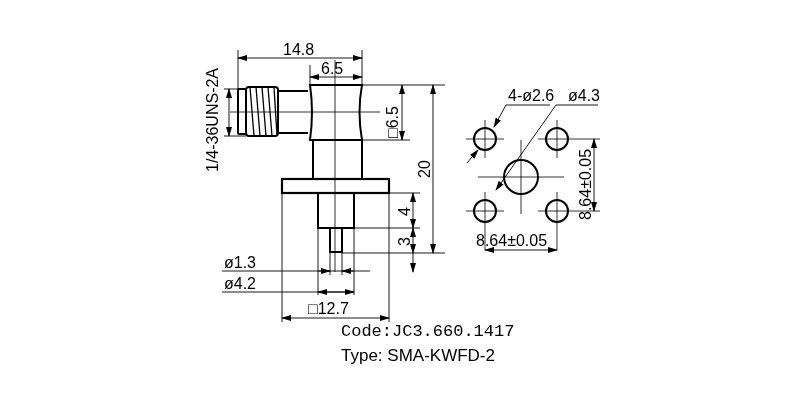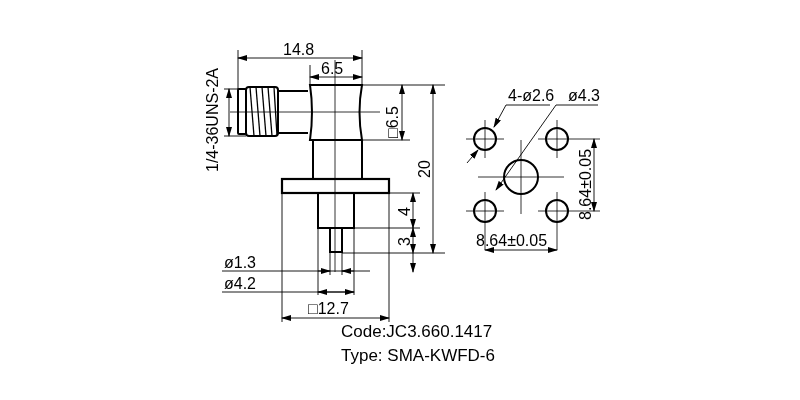--- a/index.html
+++ b/index.html
@@ -126,14 +126,14 @@
       <line x1="485" y1="250" x2="557" y2="250" marker-start="url(#arr)" marker-end="url(#arr)"></line>
     </g>
   </g>
 
   <text class="dimtext" x="508" y="101">4-ø2.6</text>
   <text class="dimtext" x="568" y="101">ø4.3</text>
   <text class="dimtext" transform="translate(591,220) rotate(-90)">8.64±0.05</text>
   <text class="dimtext" x="476" y="246">8.64±0.05</text>
 </svg>
 
-<div class="info" style="top:322px;">Code:JC3.660.1417</div>
-<div class="info" style="top:346px;">Type: SMA-KWFD-6</div>
+<div class="info" style="top:322px;font-family:Liberation Mono, monospace;">Code:JC3.660.1417</div>
+<div class="info" style="top:346px;">Type: SMA-KWFD-2</div>
 
 </body></html>

